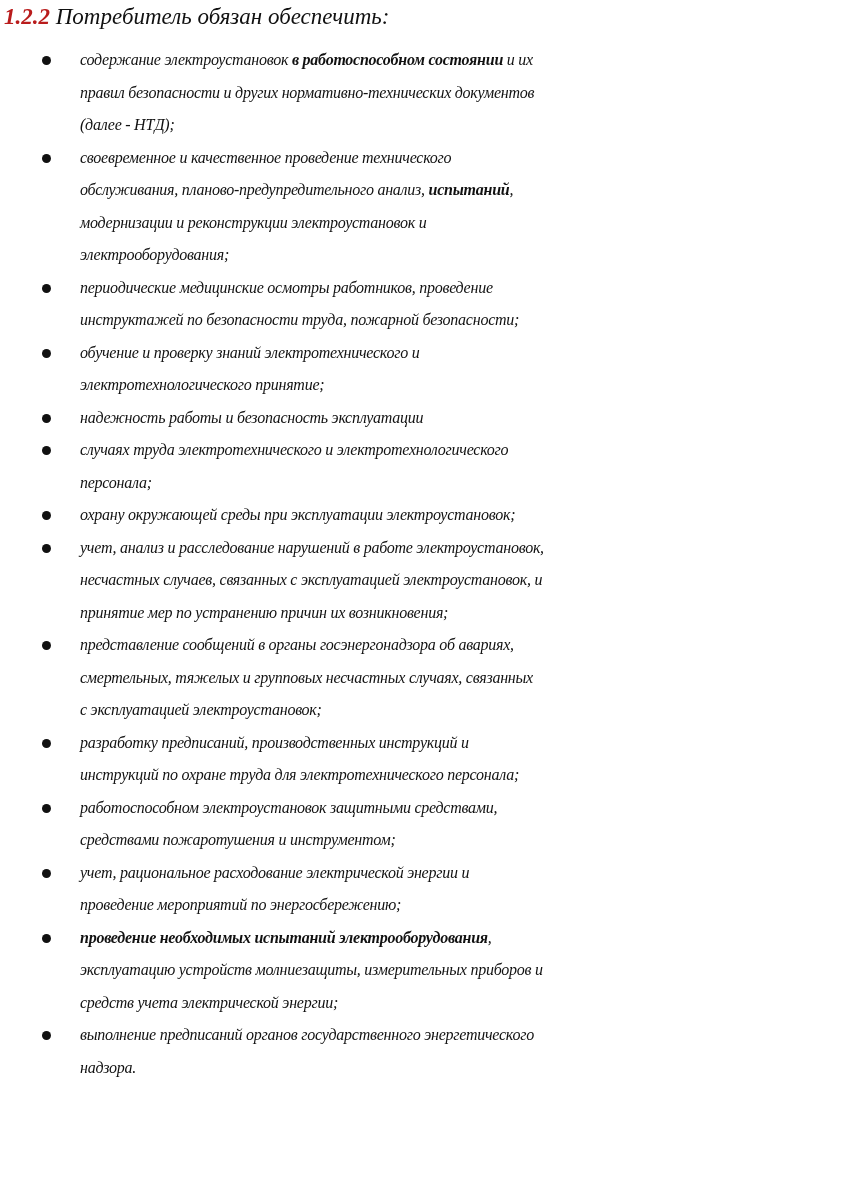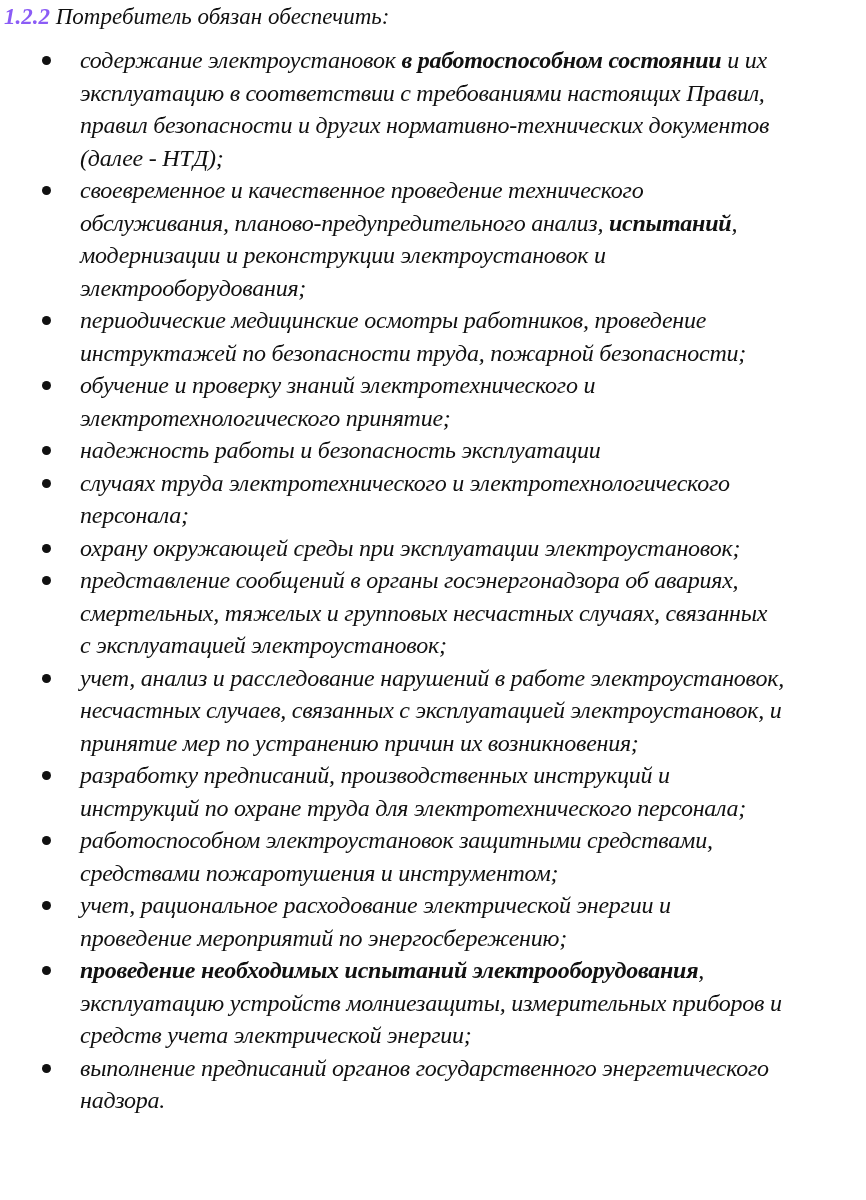--- a/index.html
+++ b/index.html
@@ -5,42 +5,41 @@
   html, body { margin: 0; padding: 0; background: #ffffff; }
   body {
     width: 866px; height: 1200px; overflow: hidden; position: relative;
     font-family: "Liberation Serif", "DejaVu Serif", serif;
     font-style: italic; color: #111111;
   }
   .heading {
     position: absolute; left: 4px; top: 1px;
     font-size: 23px; line-height: 32px; white-space: nowrap;
   }
-  .heading .num { color: #8b5cf6; font-weight: bold; }
+  .heading .num { color: #b91c1c; font-weight: bold; }
   .list { position: absolute; left: 0; top: 44px; width: 866px; margin: 0; padding: 0; list-style: none; }
   .item { position: relative; padding-left: 80px; }
   .bullet {
     position: absolute; left: 42px; top: 12px;
     width: 9px; height: 9px; border-radius: 50%; background: #111111;
   }
-  .line { display: block; font-size: 24px; line-height: 32.5px; white-space: nowrap; letter-spacing: -0.25px; }
+  .line { display: block; font-size: 16px; line-height: 32.5px; white-space: nowrap; letter-spacing: -0.25px; }
   b { font-weight: bold; }
 </style>
 </head>
 <body>
 
 <div class="heading">
   <span class="num">1.2.2</span><span> Потребитель обязан обеспечить:</span>
 </div>
 
 <ul class="list" id="obligations-list">
     <li class="item">
       <span class="bullet"></span>
       <span class="line"><span>содержание электроустановок </span><b>в работоспособном состоянии</b><span> и их</span></span>
-      <span class="line"><span>эксплуатацию в соответствии с требованиями настоящих Правил,</span></span>
       <span class="line"><span>правил безопасности и других нормативно-технических документов</span></span>
       <span class="line"><span>(далее - НТД);</span></span>
     </li>
     <li class="item">
       <span class="bullet"></span>
       <span class="line"><span>своевременное и качественное проведение технического</span></span>
       <span class="line"><span>обслуживания, планово-предупредительного анализ, </span><b>испытаний</b><span>,</span></span>
       <span class="line"><span>модернизации и реконструкции электроустановок и</span></span>
       <span class="line"><span>электрооборудования;</span></span>
     </li>
@@ -62,29 +61,29 @@
       <span class="bullet"></span>
       <span class="line"><span>случаях труда электротехнического и электротехнологического</span></span>
       <span class="line"><span>персонала;</span></span>
     </li>
     <li class="item">
       <span class="bullet"></span>
       <span class="line"><span>охрану окружающей среды при эксплуатации электроустановок;</span></span>
     </li>
     <li class="item">
       <span class="bullet"></span>
+      <span class="line"><span>учет, анализ и расследование нарушений в работе электроустановок,</span></span>
+      <span class="line"><span>несчастных случаев, связанных с эксплуатацией электроустановок, и</span></span>
+      <span class="line"><span>принятие мер по устранению причин их возникновения;</span></span>
+    </li>
+    <li class="item">
+      <span class="bullet"></span>
       <span class="line"><span>представление сообщений в органы госэнергонадзора об авариях,</span></span>
       <span class="line"><span>смертельных, тяжелых и групповых несчастных случаях, связанных</span></span>
       <span class="line"><span>с эксплуатацией электроустановок;</span></span>
-    </li>
-    <li class="item">
-      <span class="bullet"></span>
-      <span class="line"><span>учет, анализ и расследование нарушений в работе электроустановок,</span></span>
-      <span class="line"><span>несчастных случаев, связанных с эксплуатацией электроустановок, и</span></span>
-      <span class="line"><span>принятие мер по устранению причин их возникновения;</span></span>
     </li>
     <li class="item">
       <span class="bullet"></span>
       <span class="line"><span>разработку предписаний, производственных инструкций и</span></span>
       <span class="line"><span>инструкций по охране труда для электротехнического персонала;</span></span>
     </li>
     <li class="item">
       <span class="bullet"></span>
       <span class="line"><span>работоспособном электроустановок защитными средствами,</span></span>
       <span class="line"><span>средствами пожаротушения и инструментом;</span></span>

